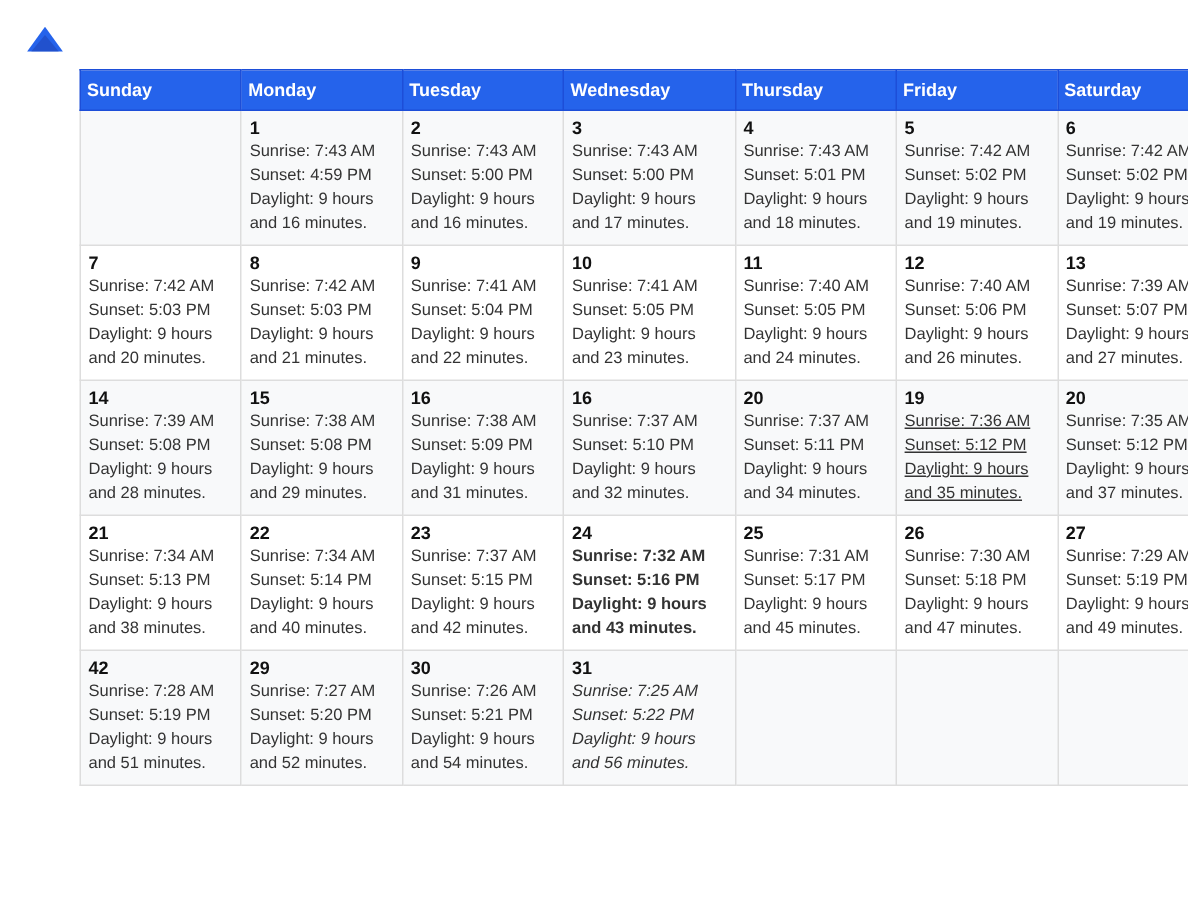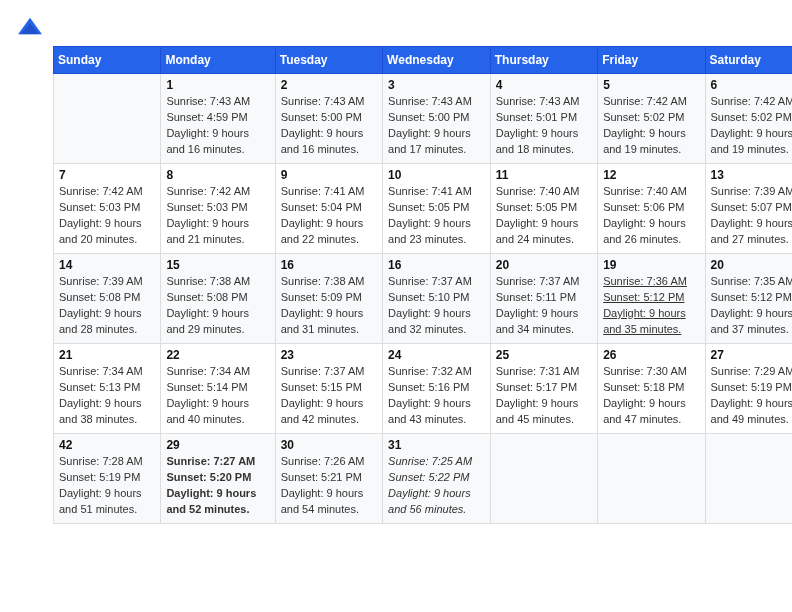--- a/index.html
+++ b/index.html
@@ -272,21 +272,21 @@
         </td>
         <td>
           <div class="day-num">23</div>
           <div class="day-info" style="white-space: pre-line;">Sunrise: 7:37 AM
 Sunset: 5:15 PM
 Daylight: 9 hours
 and 42 minutes.</div>
         </td>
         <td>
           <div class="day-num">24</div>
-          <div class="day-info" style="white-space: pre-line;">Sunrise: 7:32 AM
+          <div class="day-info" style="white-space: pre-line; font-weight: bold;">Sunrise: 7:32 AM
 Sunset: 5:16 PM
 Daylight: 9 hours
 and 43 minutes.</div>
         </td>
         <td>
           <div class="day-num">25</div>
           <div class="day-info" style="white-space: pre-line;">Sunrise: 7:31 AM
 Sunset: 5:17 PM
 Daylight: 9 hours
 and 45 minutes.</div>
@@ -309,21 +309,21 @@
       <tr>
         <td>
           <div class="day-num">42</div>
           <div class="day-info" style="white-space: pre-line;">Sunrise: 7:28 AM
 Sunset: 5:19 PM
 Daylight: 9 hours
 and 51 minutes.</div>
         </td>
         <td>
           <div class="day-num">29</div>
-          <div class="day-info" style="white-space: pre-line; font-weight: bold;">Sunrise: 7:27 AM
+          <div class="day-info" style="white-space: pre-line;">Sunrise: 7:27 AM
 Sunset: 5:20 PM
 Daylight: 9 hours
 and 52 minutes.</div>
         </td>
         <td>
           <div class="day-num">30</div>
           <div class="day-info" style="white-space: pre-line;">Sunrise: 7:26 AM
 Sunset: 5:21 PM
 Daylight: 9 hours
 and 54 minutes.</div>

